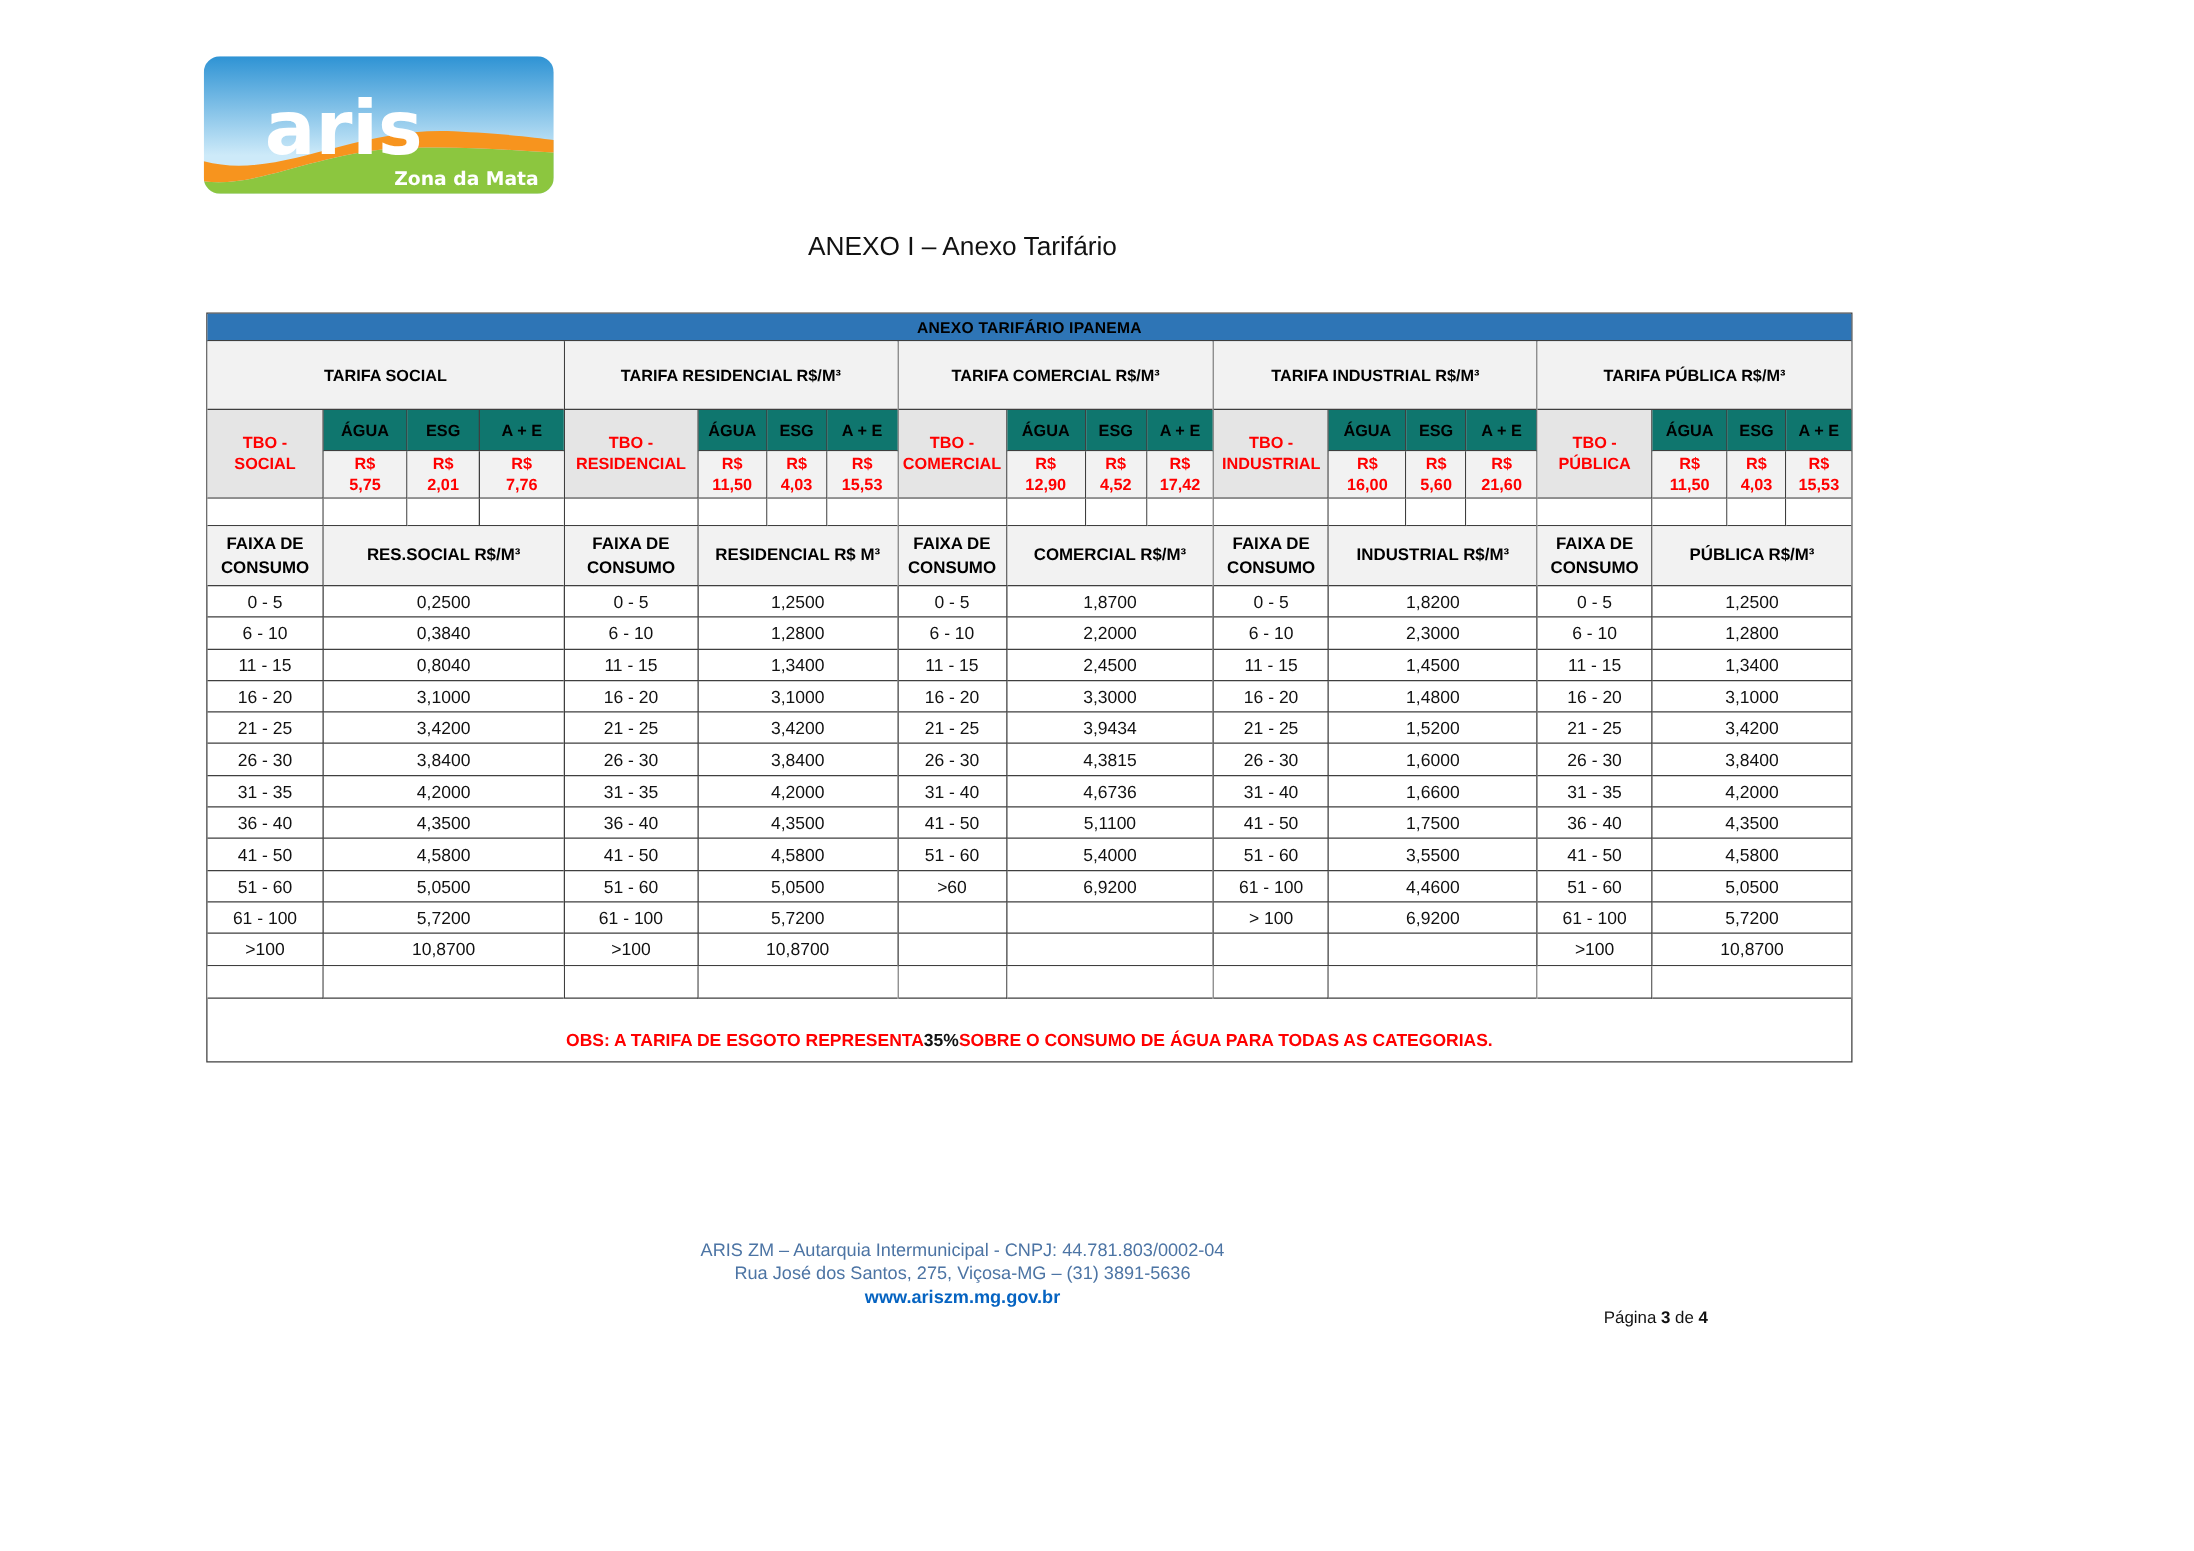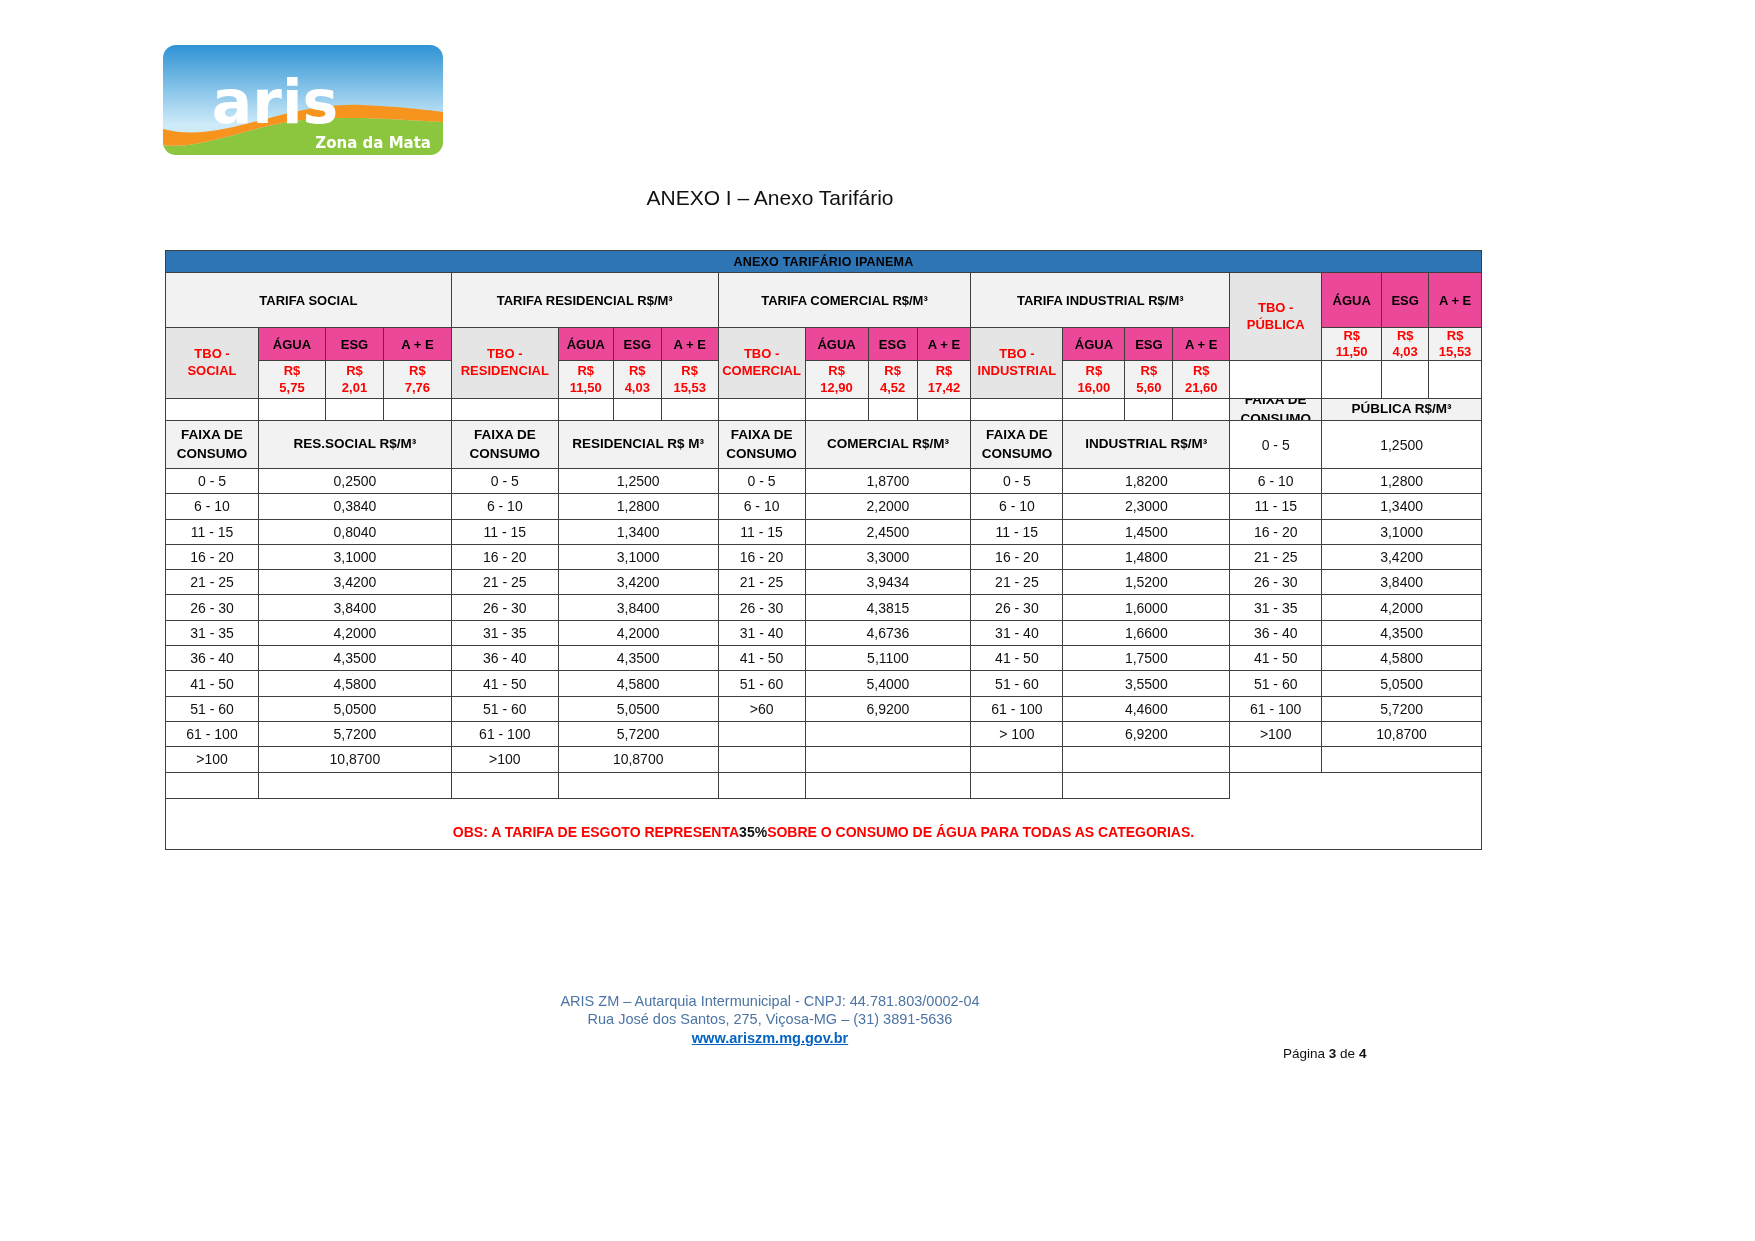--- a/index.html
+++ b/index.html
@@ -32,37 +32,37 @@
 
   .c { border-right:1px solid #3f3f3f; border-bottom:1px solid #3f3f3f;
        display:flex; align-items:center; justify-content:center; text-align:center;
        overflow:hidden; }
   .lastcol { border-right:none; }
   .span3 { grid-column:span 3; }
 
   .t-title { grid-column:1/-1; background:#f2f2f2; font-weight:bold; font-size:13px; }
   .tbo { grid-row:span 2; background:#e5e5e5; color:#FF0000; font-weight:bold; font-size:13px;
          flex-direction:column; line-height:1.3; padding:0 2px; }
-  .ch  { background:#ec4899; font-weight:bold; font-size:13px; }
+  .ch  { background:#0f766e; font-weight:bold; font-size:13px; }
   .rs  { background:#f2f2f2; color:#FF0000; font-weight:bold; font-size:13px;
          flex-direction:column; line-height:1.25; }
   .fh  { background:#f2f2f2; font-weight:bold; font-size:13.5px; line-height:1.35; padding:0 5px; }
   .fx, .val { font-size:14px; color:#111; }
   .b4, .bb { background:#fff; }
 
   .obs { height:50px; display:flex; align-items:flex-end; justify-content:center;
          padding-bottom:9px; font-size:14px; font-weight:bold; }
   .obs .red { color:#FF0000; }
   .obs .blk { color:#111; }
 
   
   .footer { position:absolute; left:0; top:992px; width:1540px; text-align:center;
             color:#4C74A4; font-size:14.5px; line-height:18px; }
   .footer .site { display:inline-block; margin-top:1px; color:#0563C1; font-weight:bold;
-                  text-decoration:underline; cursor:pointer; }
+                  cursor:pointer; }
   .pageno { position:absolute; left:1283px; top:1046px; font-size:13.5px; color:#111; }
   .pageno b { font-weight:bold; }
 </style>
 </head>
 <body>
 
 <div class="page">
 
   <div class="logo">
     <svg width="280" height="110" viewBox="0 0 280 110">
@@ -301,20 +301,21 @@
           <div class="c fx">61 - 100</div>
           <div class="c val span3 lastcol">4,4600</div>
           <div class="c fx">&gt; 100</div>
           <div class="c val span3 lastcol">6,9200</div>
           <div class="c fx"></div>
           <div class="c val span3 lastcol"></div>
           <div class="c fx bb"></div>
           <div class="c val span3 lastcol bb"></div>
         </div>
         <div class="section-grid" style="width: 251px; grid-template-columns: 92px 60px 47px 1fr;">
+          <div class="c t-title lastcol">TARIFA PÚBLICA R$/M³</div>
           <div class="c tbo">
             <span>TBO -</span>
             <span>PÚBLICA</span>
           </div>
           <div class="c ch">ÁGUA</div>
           <div class="c ch">ESG</div>
           <div class="c ch lastcol">A + E</div>
           <div class="c rs">
             <span>R$</span>
             <span>11,50</span>

